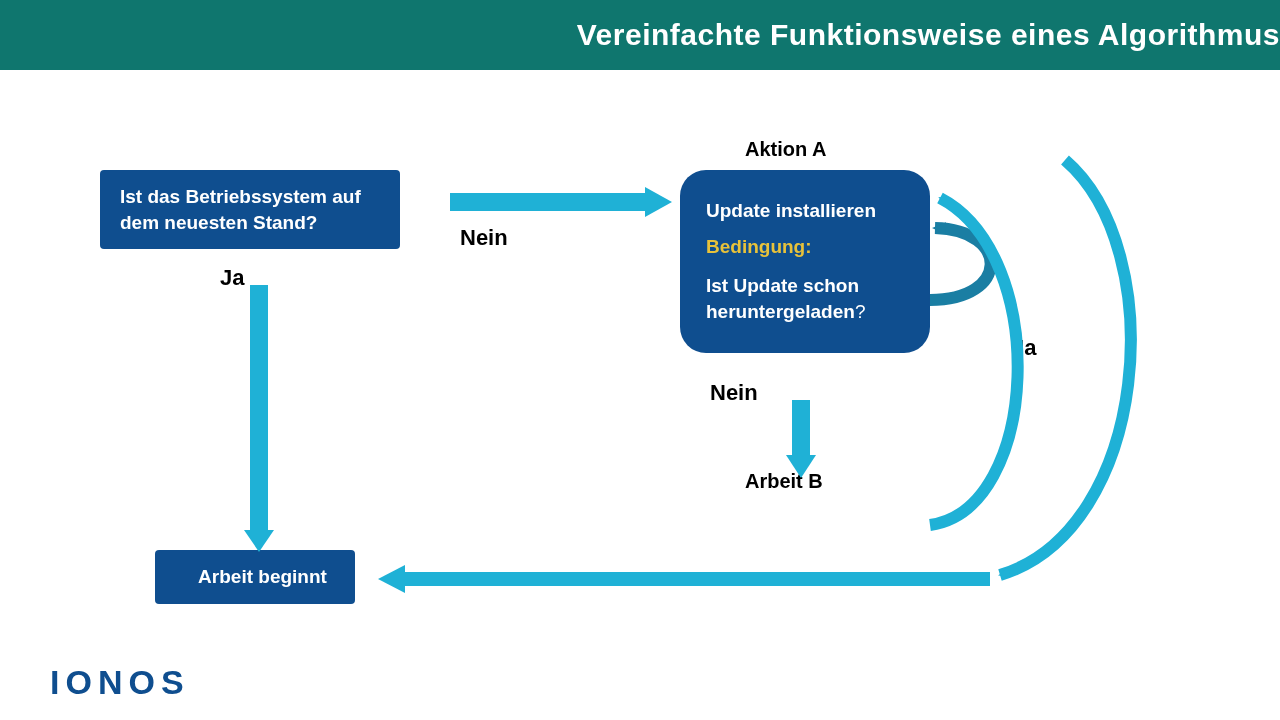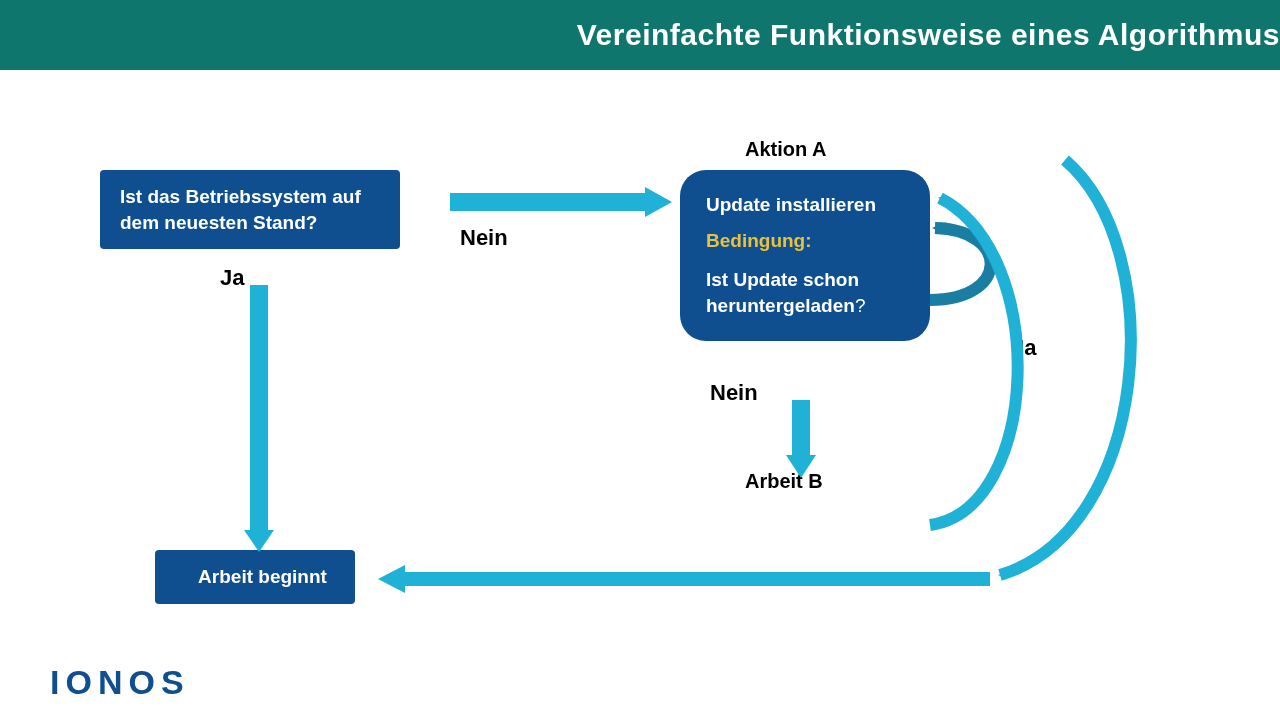--- a/index.html
+++ b/index.html
@@ -28,21 +28,21 @@
   .node {
     position: absolute;
     background: #0f4e8f;
     color: #fff;
     font-weight: 700;
     padding: 14px 20px;
     border-radius: 4px;
     font-size: 19px;
     line-height: 1.35;
   }
-  .node.large { border-radius: 26px; padding: 22px 26px; width: 250px; }
+  .node.large { border-radius: 26px; padding: 28px 26px; width: 250px; }
   .node .cond-label { color: #e8c23a; display:block; margin: 10px 0 14px; }
   .label {
     position: absolute;
     font-weight: 700;
     font-size: 20px;
     color: #000;
   }
   .edge-label {
     position: absolute;
     font-weight: 700;

